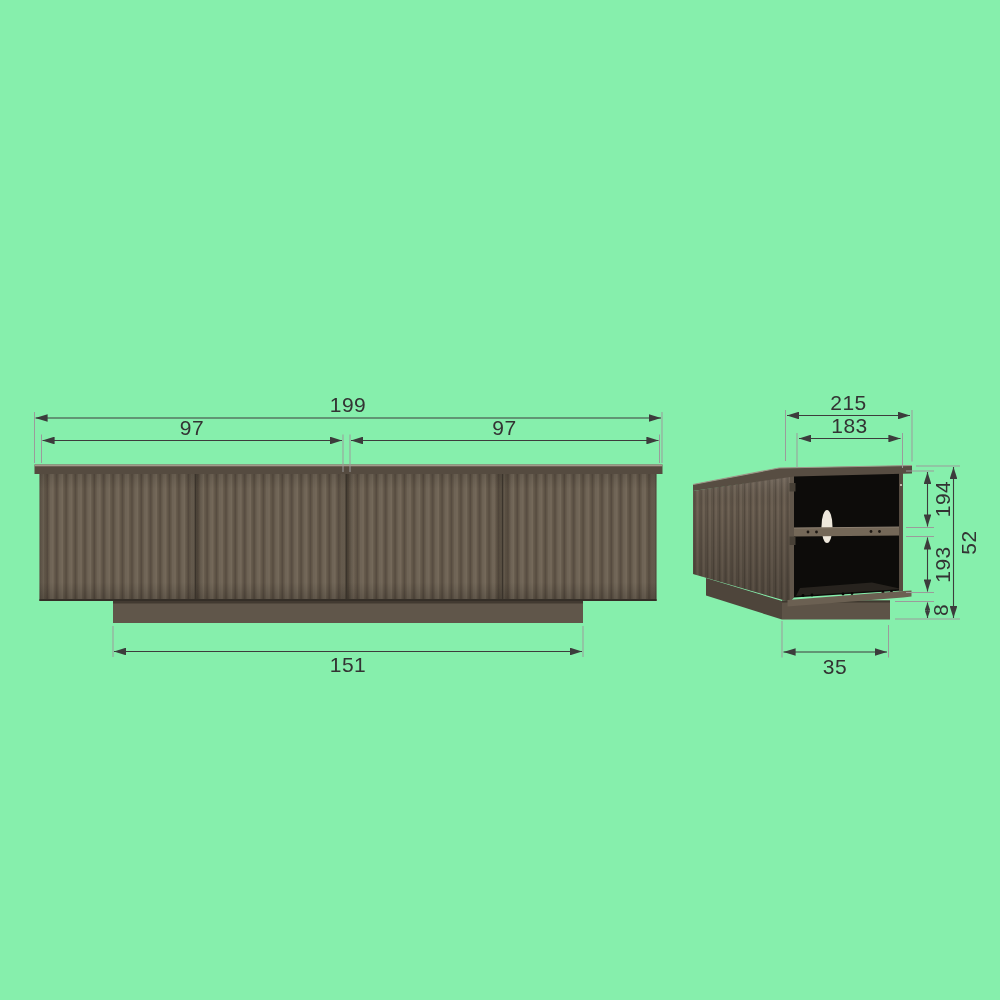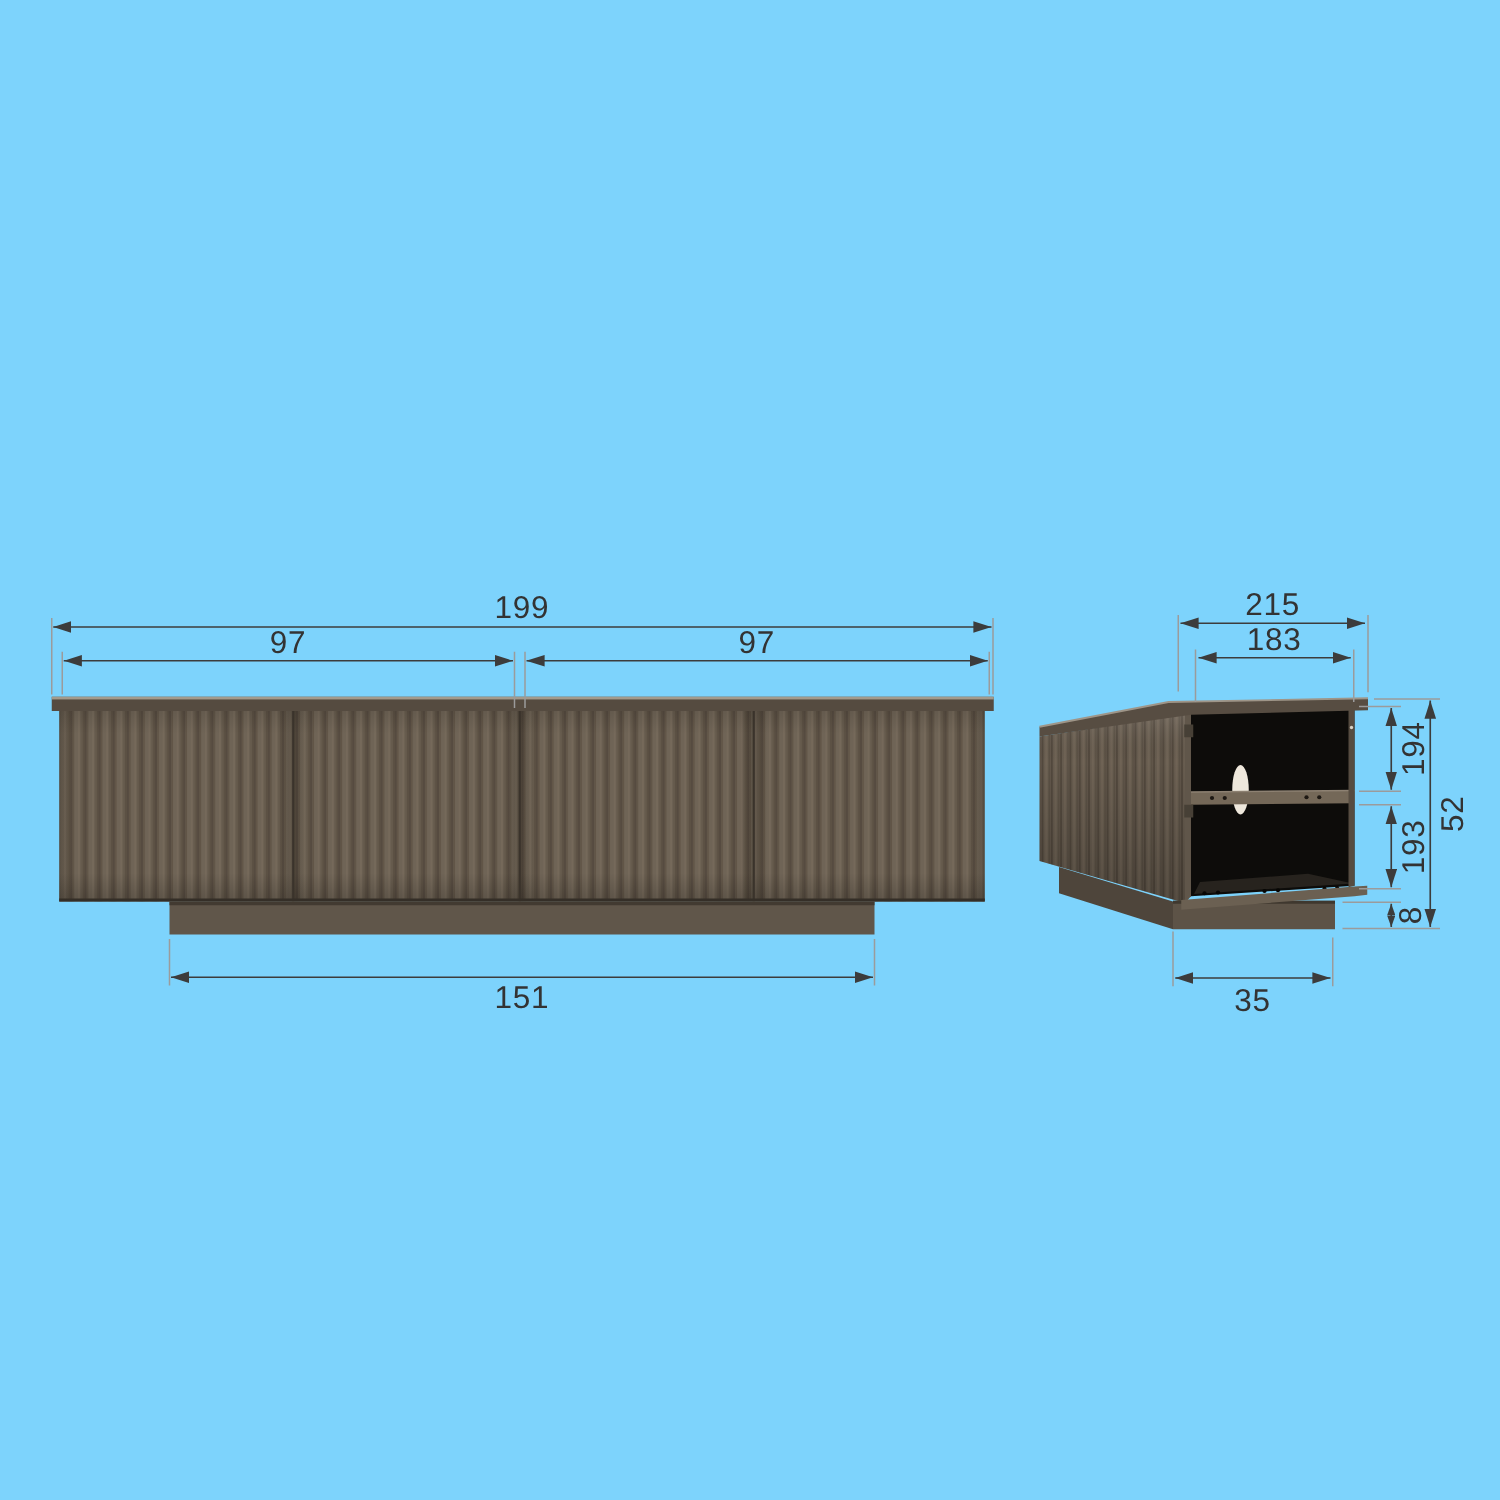--- a/index.html
+++ b/index.html
@@ -1,16 +1,16 @@
 <!DOCTYPE html>
 <html><head>
 <meta charset="utf-8">
 <style>
   html,body{margin:0;padding:0;background:#ffffff;}
-  .stage{width:1000px;height:1000px;position:relative;background:#7dd3fc;overflow:hidden;text-align:center;}
+  .stage{width:1000px;height:1000px;position:relative;background:#86efac;overflow:hidden;text-align:center;}
   svg{display:block;}
   .ext{stroke:#9b9b9b;stroke-width:1;fill:none;}
   .dim{stroke:#3c3c3c;stroke-width:1.1;fill:none;}
   .seam{stroke:#3a332b;stroke-width:1.4;fill:none;}
   .lbl{font-family:"Liberation Sans",sans-serif;font-size:21px;fill:#333333;text-anchor:middle;letter-spacing:.5px;}
 </style>
 </head>
 <body>
 
 <div class="stage">

